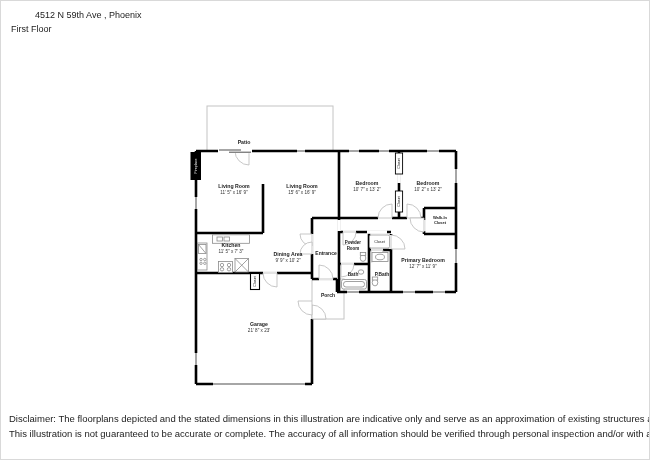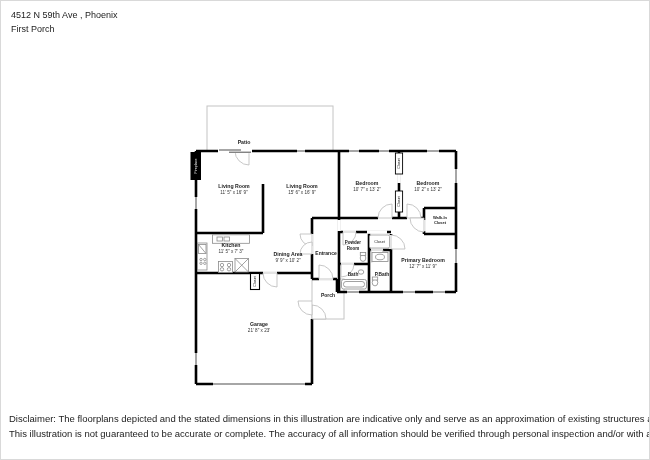--- a/index.html
+++ b/index.html
@@ -1,18 +1,18 @@
 <!DOCTYPE html>
 <html><head>
 <meta charset="utf-8">
 <style>
   html,body{margin:0;padding:0;background:#ffffff;}
   #page{position:relative;width:650px;height:460px;background:#ffffff;border:1px solid #d9d9d9;box-sizing:border-box;overflow:hidden;font-family:"Liberation Sans",sans-serif;}
   .hdr{position:absolute;left:10px;color:#222;font-size:9px;line-height:9px;}
-  #addr{top:10px;}
+  #addr{top:10px;margin-left:24px;}
   #floor{top:24px;}
   .ftr{position:absolute;left:8px;color:#222;font-size:9.5px;line-height:10px;white-space:nowrap;}
   #ftr1{top:413px;}
   #ftr2{top:428px;}
   svg{position:absolute;left:0;top:0;}
   .wall{stroke:#000;stroke-width:2.6;fill:none;stroke-linecap:butt;}
   .gap{fill:#fff;stroke:none;}
   .win{stroke:#000;stroke-width:0.7;}
   .thin{stroke:#8a8a8a;stroke-width:0.8;fill:#fff;}
   .gray{stroke:#c4c4c4;stroke-width:1;fill:none;}
@@ -22,21 +22,21 @@
   .tiny{font-size:4px;font-weight:bold;fill:#222;text-anchor:middle;}
   .vtxt{font-size:3.7px;fill:#222;text-anchor:middle;}
   .vtxtw{font-size:3.6px;fill:#fff;text-anchor:middle;}
 </style>
 </head>
 <body>
 
 <div id="page">
 
   <div class="hdr" id="addr">4512 N 59th Ave , Phoenix</div>
-  <div class="hdr" id="floor">First Porch</div>
+  <div class="hdr" id="floor">First Floor</div>
 
   <svg width="650" height="460" viewBox="0 0 650 460">
 
     <rect x="206" y="105" width="126" height="45" class="gray"></rect>
     <rect x="311" y="278" width="32" height="40" class="gray"></rect>
 
     <path class="wall" d="
       M195,150 H455
       M455,150 V291
       M336,291 H455

